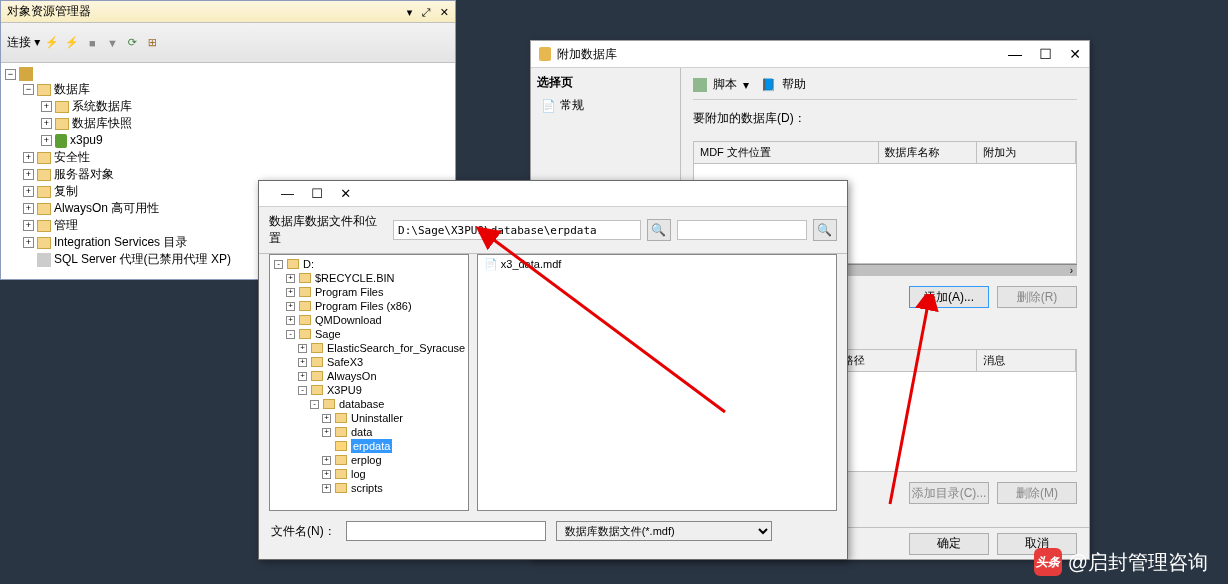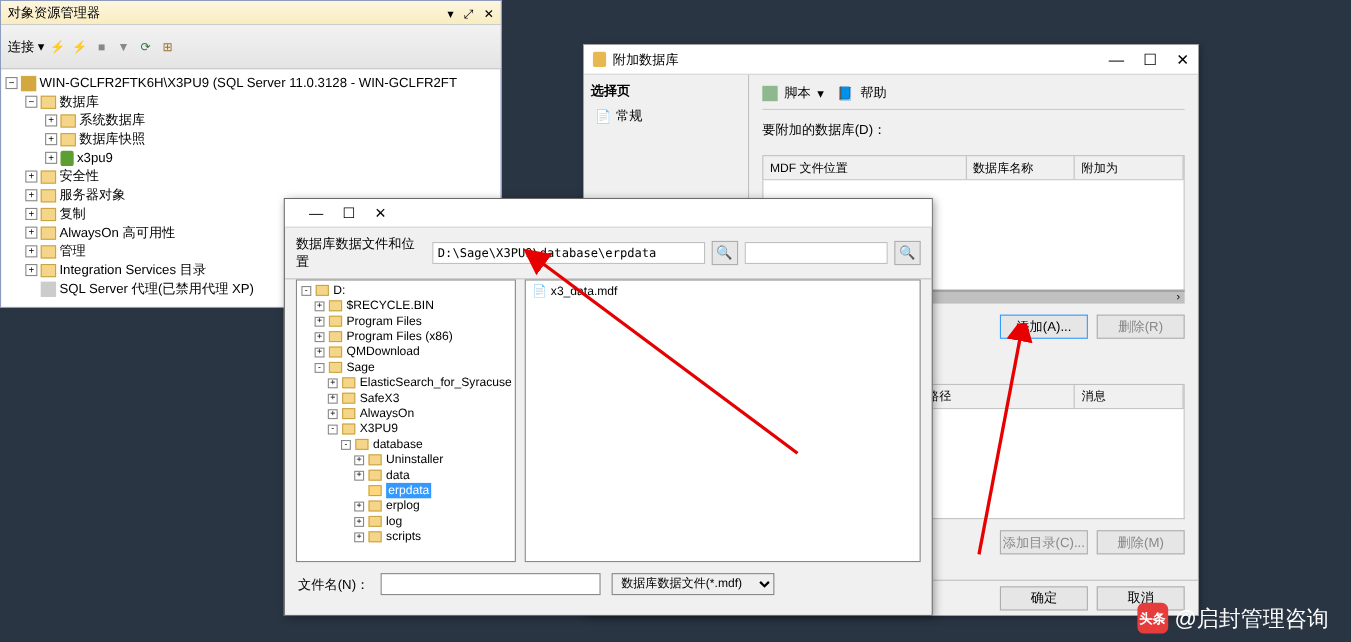--- a/index.html
+++ b/index.html
@@ -96,21 +96,21 @@
 .locate-footer input, .locate-footer select { height: 20px; border: 1px solid #888; font-size: 11px; padding: 0 4px; }
 .locate-buttons { display: flex; gap: 10px; justify-content: flex-end; padding: 0 12px 8px; }
 
 
 .arrow { position: absolute; z-index: 50; }
 .arrow svg { display: block; }
 
 .watermark {
   position: absolute; right: 20px; bottom: 8px; font-size: 20px; color: #fff; display: flex; align-items: center; gap: 6px;
 }
-.watermark .logo { width: 28px; height: 28px; background: #e63c3c; border-radius: 6px; display:inline-flex; align-items:center; justify-content:center; color:#fff; font-size:12px; font-weight:bold; }
+.watermark .logo { width: 28px; height: 28px; background: #e63c3c; border-radius: 6px; display:inline-flex; align-items:center; justify-content:center; color:#fff; font-size:12px; font-weight:bold;font-style:italic; }
 .scroll-thumb { height: 12px; background: #c0c0c0; border-top: 1px solid #888; }
 </style>
 </head>
 <body>
 
 <div class="explorer">
   <div class="explorer-title">
     <span>对象资源管理器</span>
     <span class="controls">
       <span>▾</span>
@@ -124,21 +124,20 @@
     <span class="tb-icon" style="color:#a33">⚡</span>
     <span class="tb-icon" style="color:#888">■</span>
     <span class="tb-icon" style="color:#888">▼</span>
     <span class="tb-icon" style="color:#3a7b3a">⟳</span>
     <span class="tb-icon" style="color:#a07030">⊞</span>
   </div>
   <div class="explorer-tree">
     <div class="tree-node">
         <span class="tree-toggle">−</span>
         <span class="server-icon"></span>
-        <span>WIN-GCLFR2FTK6H\X3PU9 (SQL Server 11.0.3128 - WIN-GCLFR2FT</span>
       </div>
     <div class="tree-node indent1">
         <span class="tree-toggle">−</span>
         <span class="folder-icon"></span>
         <span>数据库</span>
       </div>
     <div class="tree-node indent2">
         <span class="tree-toggle">+</span>
         <span class="folder-icon"></span>
         <span>系统数据库</span>
@@ -362,21 +361,21 @@
     <div class="locate-filelist">
       <div class="file-item">
         <span>📄</span>
         <span>x3_data.mdf</span>
       </div>
     </div>
   </div>
   <div class="locate-footer">
     <span>文件名(N)：</span>
     <input type="text" style="width: 200px;">
-    <select style="width:148px">
+    <select style="width:216px">
       <option>数据库数据文件(*.mdf)</option>
     </select>
   </div>
 </div>
 
 <div class="arrow" style="left:475px;top:222px">
   <svg width="260" height="200">
       <defs>
         <marker id="ah1" markerWidth="10" markerHeight="10" refX="2" refY="4" orient="auto">
           <path d="M0,0 L8,4 L0,8 Z" fill="#e60000"></path>

